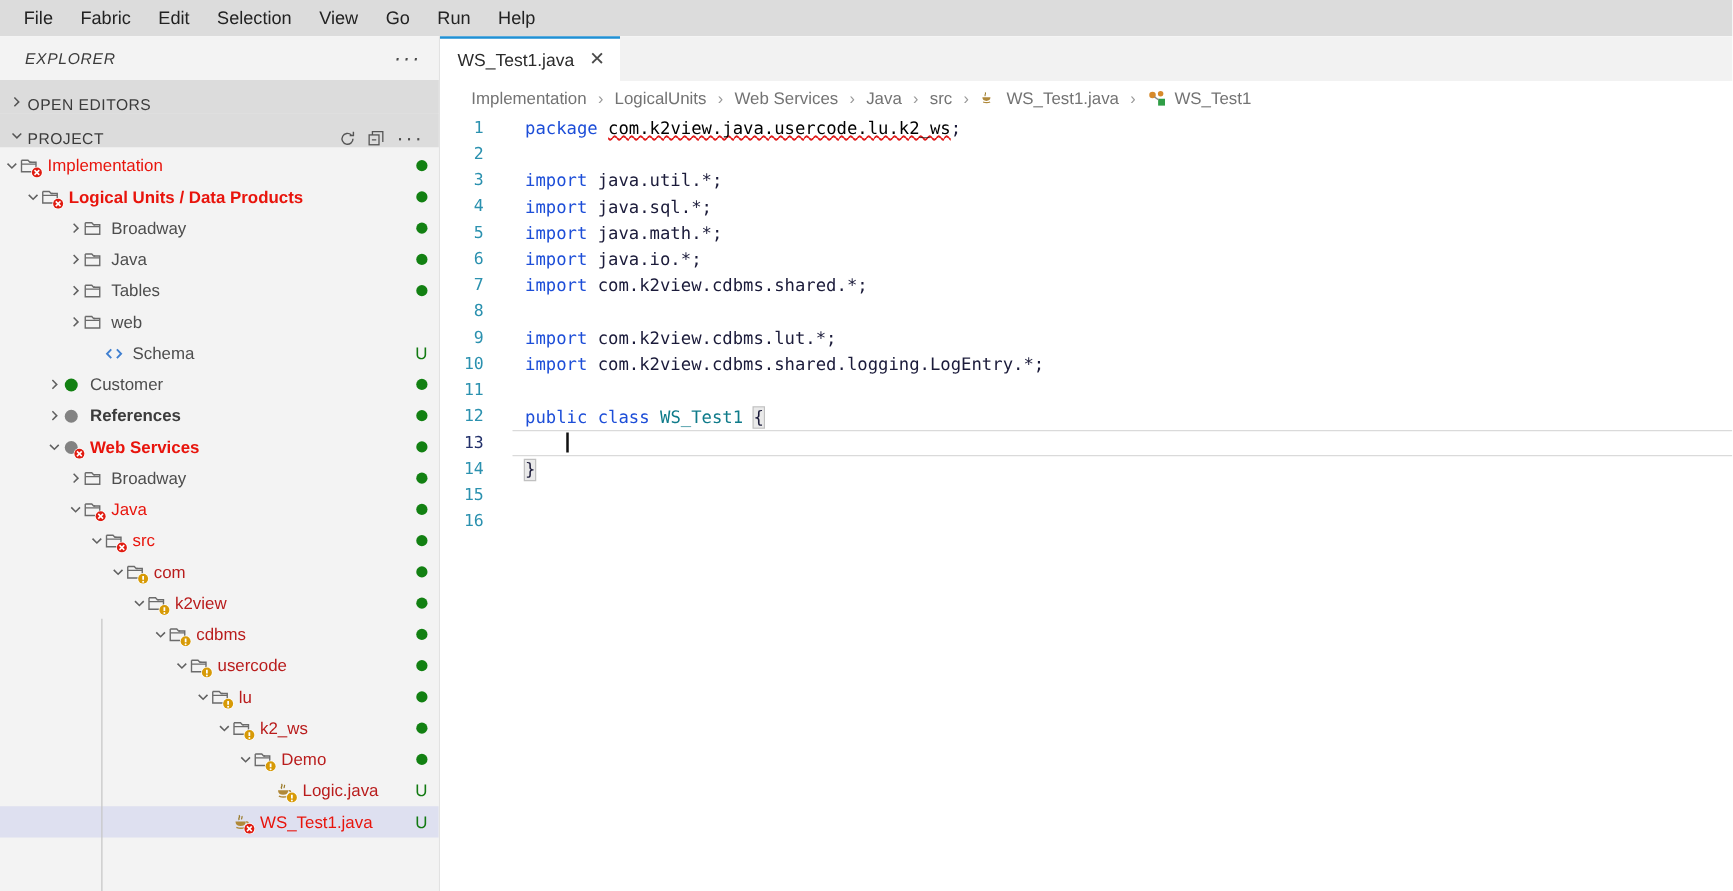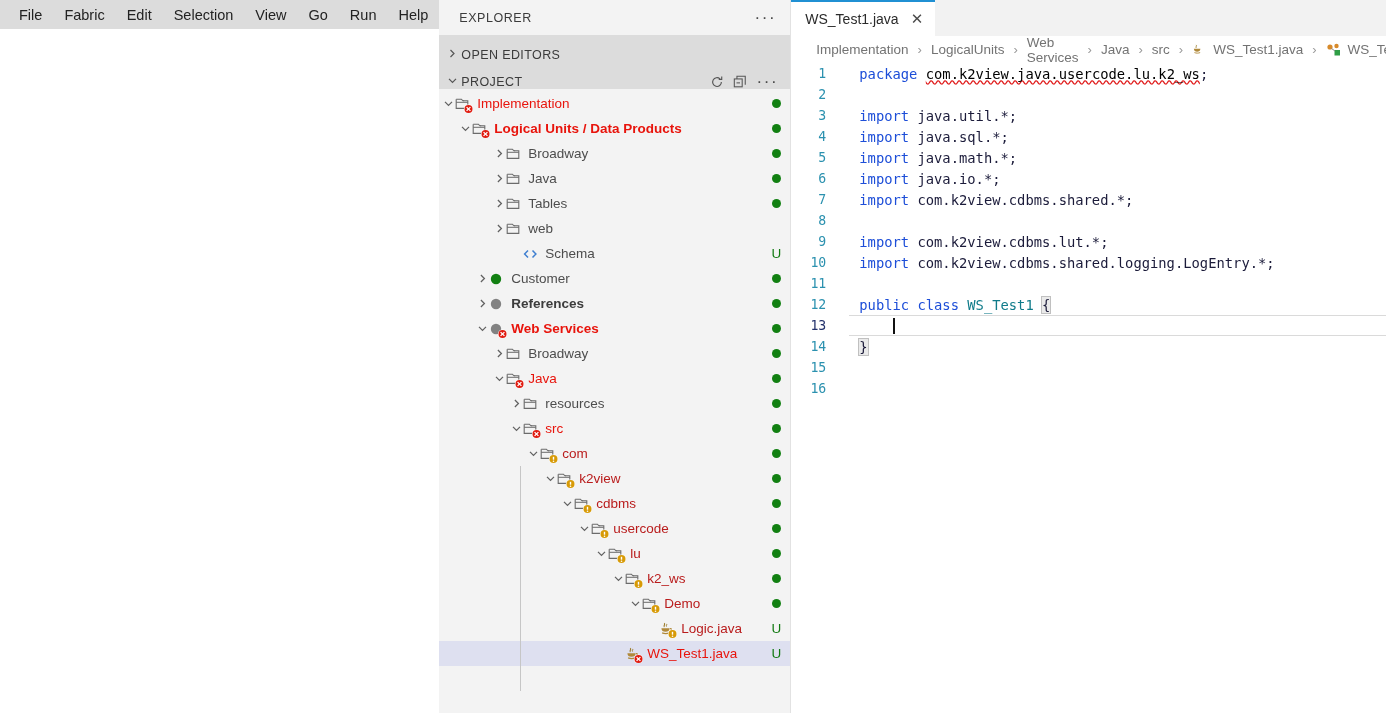--- a/index.html
+++ b/index.html
@@ -2,21 +2,21 @@
 <html><head>
 <meta charset="utf-8">
 <style>
   * { box-sizing: border-box; margin: 0; padding: 0; }
   html, body {
     width: 1386px; height: 713px;
     background: #ffffff;
     font-family: "Liberation Sans", sans-serif;
     overflow: hidden;
   }
-  #app { position: relative; width: 1386px; height: 713px; display: flex; flex-direction: row; }
+  #app { position: relative; width: 1386px; height: 713px; display: flex; flex-direction: column; }
 
   
   .menubar {
     height: 29px; background: #dcdcdc; flex: 0 0 29px;
     display: flex; align-items: center; padding-left: 8px;
   }
   .menu-item {
     font-size: 14.5px; color: #222222; padding: 3px 11px; line-height: 18px;
     white-space: nowrap; cursor: default;
   }
@@ -25,21 +25,21 @@
   .body-split { flex: 1 1 auto; display: flex; min-height: 0; }
 
   
   .sidebar {
     width: 352px; flex: 0 0 352px; background: #f3f3f3;
     display: flex; flex-direction: column; position: relative;
     border-right: 1px solid #e2e2e2;
   }
   .explorer-head {
     height: 35px; flex: 0 0 35px; display: flex; align-items: center;
-    padding: 0 14px 0 20px; background: #f3f3f3;
+    padding: 0 14px 0 20px; background: #f3f3f3; font-style: italic;
   }
   .explorer-title {
     font-size: 12.5px; letter-spacing: .55px; color: #3b3b3b; flex: 1 1 auto;
   }
   .dots-icon { color: #4a4a4a; font-size: 17px; letter-spacing: 1.6px; line-height: 10px; cursor: pointer; }
 
   .section-head {
     height: 27px; flex: 0 0 27px; display: flex; align-items: flex-end;
     background: #dcdcdc; padding-left: 4px; cursor: pointer; position: relative;
   }
@@ -414,39 +414,20 @@
                 <line x1="1.2" y1="7.3" x2="12.8" y2="7.3" stroke="#6b6b6b" stroke-width="1"></line>
                 <g transform="translate(13.5,14)">
                   <circle cx="0" cy="0" r="4.6" fill="#ffffff"></circle>
                   <circle cx="0" cy="0" r="4" fill="#e01b10"></circle>
                   <line x1="-1.9" y1="-1.9" x2="1.9" y2="1.9" stroke="#fff" stroke-width="1.3"></line>
                   <line x1="1.9" y1="-1.9" x2="-1.9" y2="1.9" stroke="#fff" stroke-width="1.3"></line>
                 </g>
               </svg>
             </div>
             <span class="node-label red">Java</span>
-            <div class="status-cell">
-              <span class="dot-green"></span>
-            </div>
-          </div>
-          <div class="tree-row">
-            <div style="flex: 0 0 70px;"></div>
-            <div class="twisty-cell">
-              <svg width="9" height="9" viewBox="0 0 9 9">
-                <polyline points="2.9,1 6.4,4.5 2.9,8" fill="none" stroke="#616161" stroke-width="1.25"></polyline>
-              </svg>
-            </div>
-            <div class="icon-cell">
-              <svg width="19" height="18" viewBox="0 0 19 18">
-                <path d="M1.2 4.2h5.2l1.5 1.6h1.2" fill="none" stroke="#6b6b6b" stroke-width="1.1"></path>
-                <path d="M1.2 4.2v9.2h11.6V5.8H8.1" fill="none" stroke="#6b6b6b" stroke-width="1.1"></path>
-                <line x1="1.2" y1="7.3" x2="12.8" y2="7.3" stroke="#6b6b6b" stroke-width="1"></line>
-              </svg>
-            </div>
-            <span class="node-label">resources</span>
             <div class="status-cell">
               <span class="dot-green"></span>
             </div>
           </div>
           <div class="tree-row">
             <div style="flex: 0 0 70px;"></div>
             <div class="twisty-cell">
               <svg width="9" height="9" viewBox="0 0 9 9">
                 <polyline points="1,2.9 4.5,6.4 8,2.9" fill="none" stroke="#616161" stroke-width="1.25"></polyline>
               </svg>

